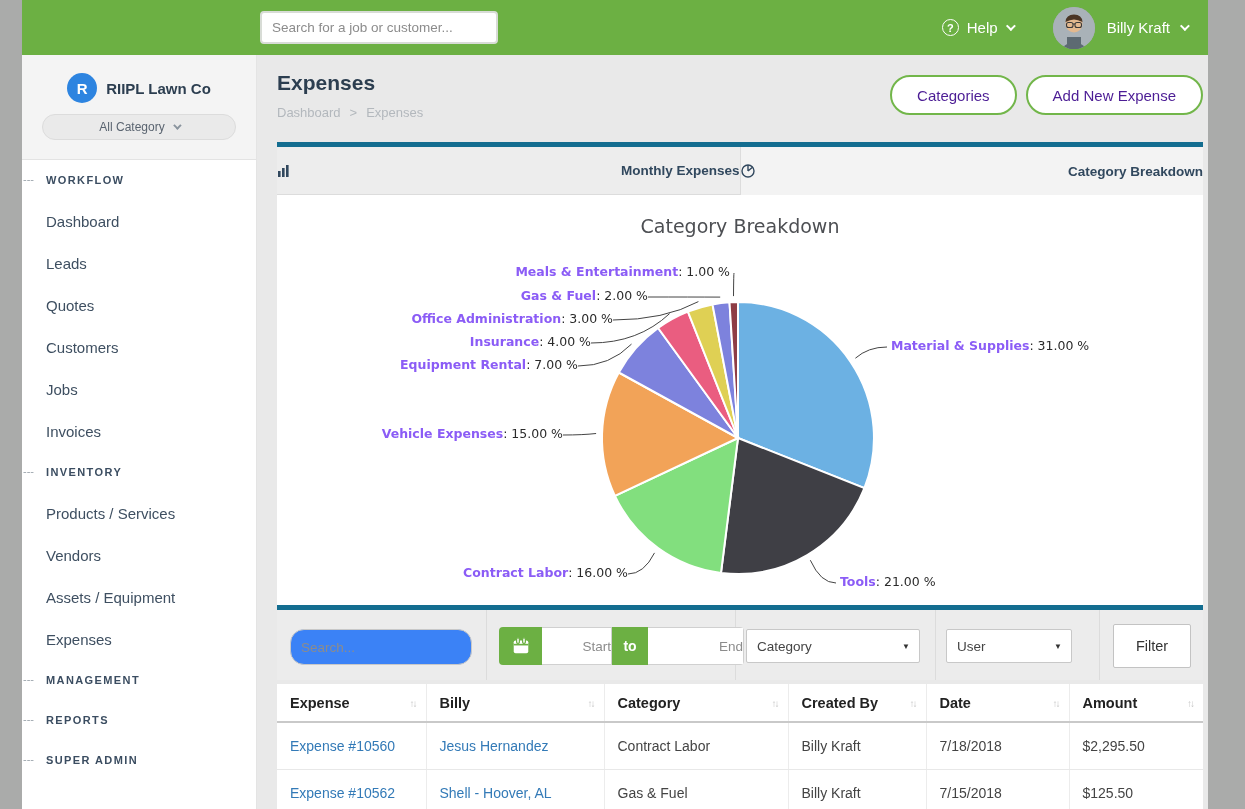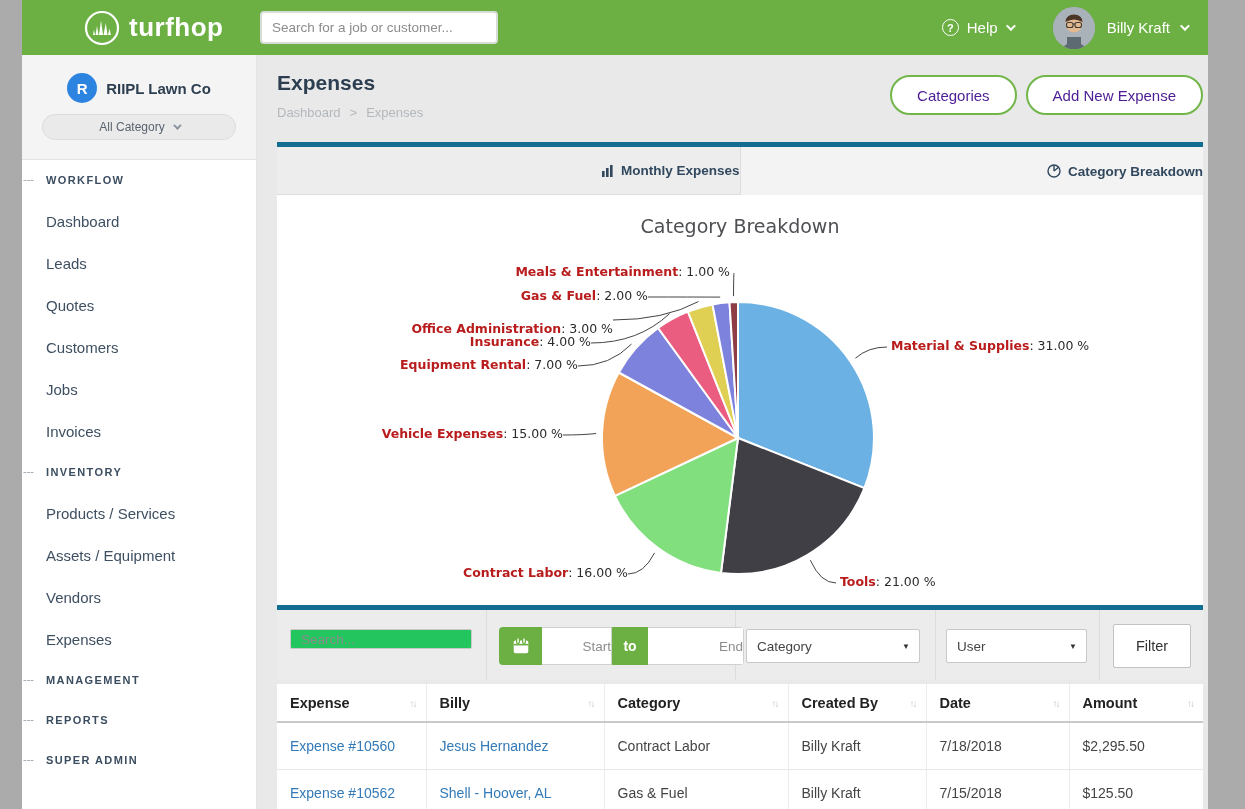--- a/index.html
+++ b/index.html
@@ -61,53 +61,53 @@
   .page-head { height:87px; position:relative; }
   .page-title { position:absolute; left:0; top:16px; font-size:21px; font-weight:bold; color:#2c3e50; }
   .crumbs { position:absolute; left:0; top:50px; font-size:13px; color:#b3b8bd; display:flex; gap:9px; }
   .crumbs .sep { color:#b3b8bd; }
   .head-btns { position:absolute; right:0; top:20px; display:flex; gap:9px; }
   .pill-btn { height:40px; padding:0 25px; border:2px solid #72b64a; border-radius:20px; background:#fff;
     color:#4c1d95; font-size:15px; font-family:inherit; cursor:pointer; }
 
   .teal-bar { height:5px; background:#136d90; }
   .tabs { display:flex; height:48px; }
-  .tab { flex:1; display:flex; align-items:center; justify-content:flex-end; gap:7px;
+  .tab { flex:1; display:flex; align-items:center; justify-content:space-between; gap:7px;
     font-size:13.5px; font-weight:bold; color:#31485e; cursor:pointer; }
   .tab-inactive { background:#ededed; border-bottom:1px solid #dcdcdc; border-right:1px solid #dcdcdc; }
   .tab-active { background:#f3f3f3; }
 
   
   .chart-card { height:410px; background:#fff; position:relative; font-family:"DejaVu Sans", sans-serif; }
   .chart-title { position:absolute; top:20px; left:0; width:100%; text-align:center;
     font-size:19px; color:#4d4f53; }
   #pie-svg { position:absolute; left:0; top:0; }
   .pie-label { position:absolute; font-size:12.5px; color:#2b2b2b; white-space:nowrap; }
-  .pl-name { font-weight:bold; color:#b91c1c; }
+  .pl-name { font-weight:bold; color:#8b5cf6; }
   .pl-val::before { content:": "; }
 
   
   .filter-body { height:70px; background:#ececec; position:relative; }
   .fdiv { position:absolute; top:0; width:1px; height:70px; background:#dcdcdc; }
-  .f-search { position:absolute; left:13px; top:19px; width:182px; height:20px; border:1px solid #c8c8c8;
-    border-radius:2px; background:#22c55e; padding:0 10px; font-size:13.5px; font-family:inherit; color:#333; }
+  .f-search { position:absolute; left:13px; top:19px; width:182px; height:36px; border:1px solid #c8c8c8;
+    border-radius:14px; background:#3b82f6; padding:0 10px; font-size:13.5px; font-family:inherit; color:#333; }
   .f-search::placeholder, .date-in::placeholder { color:#8c8c8c; }
   .date-group { position:absolute; left:222px; top:17px; height:38px; display:flex; border-radius:4px; overflow:hidden; }
   .cal-btn { width:43px; background:#6cb043; border:none; display:flex; align-items:center; justify-content:center; cursor:pointer; }
   .date-in { width:70px; border:1px solid #d0d0d0; border-left:none; background:#fff; text-align:right;
     font-size:13.5px; font-family:inherit; color:#333; }
   .to-box { width:36px; background:#6cb043; color:#fff; font-size:14px; font-weight:bold;
     display:flex; align-items:center; justify-content:center; }
   .date-end { width:96px; }
   .f-select { position:absolute; top:19px; height:34px; border:1px solid #c8c8c8; border-radius:2px;
     background:#fff; display:flex; align-items:center; padding:0 10px; font-size:13.5px; color:#444;
     cursor:pointer; }
   .f-select .arrow { position:absolute; right:9px; font-size:8px; color:#333; }
   .sel-category { left:469px; width:174px; }
-  .sel-user { left:669px; width:141px; }
+  .sel-user { left:669px; width:126px; }
   .filter-btn { position:absolute; left:836px; top:14px; width:78px; height:44px; background:#fff;
     border:1px solid #c3c3c3; border-radius:2px; font-size:14.5px; color:#333; font-family:inherit; cursor:pointer; }
 
   .gap4 { height:4px; }
 
   
   .table-card { background:#fff; }
   table { border-collapse:collapse; width:926px; table-layout:fixed; }
   th, td { border-right:1px solid #ececec; padding:0 0 0 13px; text-align:left; }
   th:last-child, td:last-child { border-right:none;margin-left:6px; }
@@ -121,31 +121,20 @@
 </style>
 </head>
 <body>
 
 <div class="edge edge-left"></div>
 <div class="edge edge-right"></div>
 
 <div class="app">
 
   <div class="topbar">
-    <div class="brand">
-      <svg width="36" height="36" viewBox="0 0 36 36">
-        <circle cx="18" cy="18" r="16" fill="none" stroke="#fff" stroke-width="2.2"></circle>
-        <path d="M11.5 25 L13 16 L14.5 25 Z" fill="#fff"></path>
-        <path d="M15 25 L17 10.5 L19 25 Z" fill="#fff"></path>
-        <path d="M19.5 25 L21.8 13 L23.5 25 Z" fill="#fff"></path>
-        <path d="M9 25 L10 19.5 L11 25 Z" fill="#fff"></path>
-        <path d="M24 25 L25.6 18.5 L26.8 25 Z" fill="#fff"></path>
-      </svg>
-      <span class="brand-text">turfhop</span>
-    </div>
     <input class="top-search" type="text" placeholder="Search for a job or customer..." style="">
     <div class="top-right">
       <div class="help-group">
         <span class="help-q">?</span>
         <span>Help</span>
         <span class="chev"></span>
       </div>
       <div class="avatar">
         <svg width="42" height="42" viewBox="0 0 42 42">
           <rect width="42" height="42" fill="#a9b2b8"></rect>
@@ -184,22 +173,22 @@
       <div class="nav-item">Leads</div>
       <div class="nav-item">Quotes</div>
       <div class="nav-item">Customers</div>
       <div class="nav-item">Jobs</div>
       <div class="nav-item">Invoices</div>
       <div class="nav-sec">
         <span class="dashes">---</span>
         <span>INVENTORY</span>
       </div>
       <div class="nav-item">Products / Services</div>
+      <div class="nav-item">Vendors</div>
       <div class="nav-item">Assets / Equipment</div>
-      <div class="nav-item">Vendors</div>
       <div class="nav-item">Expenses</div>
       <div class="nav-sec">
         <span class="dashes">---</span>
         <span>MANAGEMENT</span>
       </div>
       <div class="nav-sec">
         <span class="dashes">---</span>
         <span>REPORTS</span>
       </div>
       <div class="nav-sec">
@@ -261,21 +250,21 @@
               <path d="M 301 171 Q 333.1 171 354.5 149.1" fill="none" stroke="#444" stroke-width="1"></path>
               <path d="M 286 240 Q 305.8 240 319.1 238.5" fill="none" stroke="#444" stroke-width="1"></path>
               <path d="M 351 379 Q 366.9 379 377.5 357.9" fill="none" stroke="#444" stroke-width="1"></path>
               <path d="M 559 388 Q 543.6 388 533.3 365.2" fill="none" stroke="#444" stroke-width="1"></path>
               <path d="M 610 152 Q 591.1 152 578.4 163.2" fill="none" stroke="#444" stroke-width="1"></path>
             </svg>
           <div class="chart-title">Category Breakdown</div>
 
           <div class="pie-label" style="right:473px; top:69px;"><span class="pl-name">Meals &amp; Entertainment</span><span class="pl-val">1.00 %</span></div>
           <div class="pie-label" style="right:555px; top:93px;"><span class="pl-name">Gas &amp; Fuel</span><span class="pl-val">2.00 %</span></div>
-          <div class="pie-label" style="right:590px; top:116px;margin-top:10px;"><span class="pl-name">Office Administration</span><span class="pl-val">3.00 %</span></div>
+          <div class="pie-label" style="right:590px; top:116px;"><span class="pl-name">Office Administration</span><span class="pl-val">3.00 %</span></div>
           <div class="pie-label" style="right:612px; top:139px;"><span class="pl-name">Insurance</span><span class="pl-val">4.00 %</span></div>
           <div class="pie-label" style="right:625px; top:162px;"><span class="pl-name">Equipment Rental</span><span class="pl-val">7.00 %</span></div>
           <div class="pie-label" style="right:640px; top:231px;"><span class="pl-name">Vehicle Expenses</span><span class="pl-val">15.00 %</span></div>
           <div class="pie-label" style="right:575px; top:370px;"><span class="pl-name">Contract Labor</span><span class="pl-val">16.00 %</span></div>
           <div class="pie-label" style="left:563px;  top:379px;"><span class="pl-name">Tools</span><span class="pl-val">21.00 %</span></div>
           <div class="pie-label" style="left:614px;  top:143px;"><span class="pl-name">Material &amp; Supplies</span><span class="pl-val">31.00 %</span></div>
         </div>
 
         <div class="teal-bar"></div>
         <div class="filter-body">

